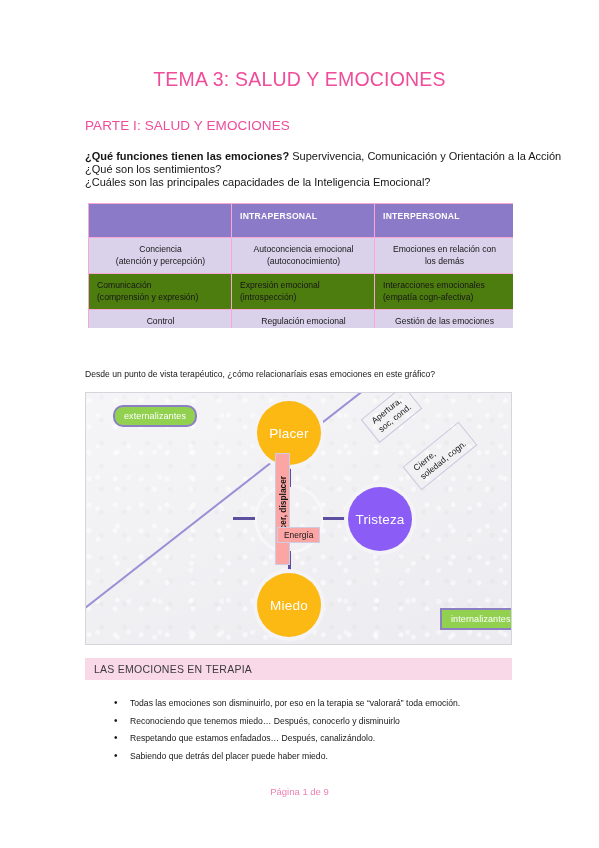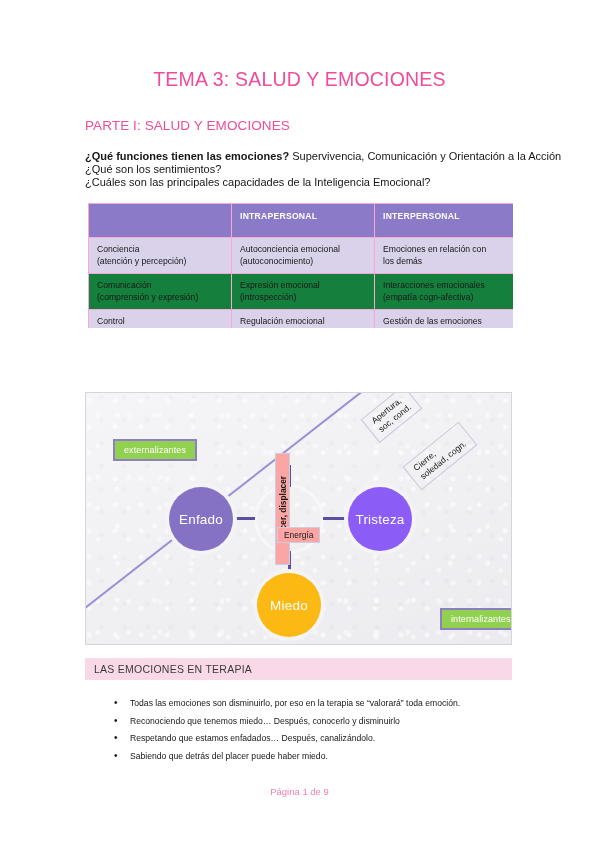--- a/index.html
+++ b/index.html
@@ -83,22 +83,22 @@
   table.grid thead th {
     background: #8b7ac8;
     color: #ffffff;
     font-weight: bold;
     font-size: 8.6px;
     letter-spacing: 0.25px;
     height: 22px;
     padding-top: 6px;
   }
   table.grid thead th.blank { background: #8b7ac8; }
-  table.grid tbody tr.odd td { background: #d9d2ea; }
-  table.grid tbody tr.even td { background: #15803d; }
+  table.grid tbody tr.odd td { background: #d9d2ea; text-align: center; }
+  table.grid tbody tr.even td { background: #4d7c0f; }
   table.grid tbody td { color: #161616; }
 
   
   .midq {
     position: absolute;
     left: 85px;
     font-size: 8.6px;
     color: #161616;
     white-space: nowrap;
   }
@@ -205,21 +205,21 @@
 
   .tagbox {
     position: absolute;
     background: #92d050;
     border: 2px solid #8d7fc4;
     color: #ffffff;
     font-size: 9px;
     padding: 4px 9px;
     letter-spacing: 0.1px;
   }
-  .tagbox.external { left: 27px; top: 46px; }
+  .tagbox.external { left: 27px; top: 12px; border-radius: 10px; }
   .tagbox.internal { left: 354px; top: 215px; }
 
   .rot-label {
     position: absolute;
     border: 1px solid #cbc6de;
     background: transparent;
     font-size: 8.6px;
     line-height: 11px;
     color: #161616;
     padding: 3px 7px;
@@ -325,33 +325,34 @@
         </tr>
         <tr class="odd">
           <td>Control<br>(regulación)</td>
           <td>Regulación emocional<br>(respiraciones,<br>visualizaciones…)</td>
           <td>Gestión de las emociones<br>con los demás (eficaz)</td>
         </tr>
       </tbody>
     </table>
   </div>
 
+  <div class="midq b">Desde un punto de vista terapéutico, ¿cómo relacionaríais esas emociones en este gráfico?</div>
 
   <div class="diagram">
     <div class="paper-tex"></div>
     <div class="diag-diag-line"></div>
 
     <div class="center-ring"></div>
 
     <div class="conn v-top"></div>
     <div class="conn v-bottom"></div>
     <div class="conn h-left"></div>
     <div class="conn h-right"></div>
 
-    <div class="circle c-enfado">Enfado</div>
+    <div class="circle c-placer">Placer</div>
     <div class="circle c-tristeza">Tristeza</div>
     <div class="circle c-miedo">Miedo</div>
 
     <div class="axis-label vertical">Placer, displacer</div>
     <div class="axis-label horizontal">Energía</div>
 
     <div class="tagbox external">externalizantes</div>
     <div class="tagbox internal">internalizantes</div>
 
     <div class="rot-label ra">Apertura,<br>soc, cond.</div>

